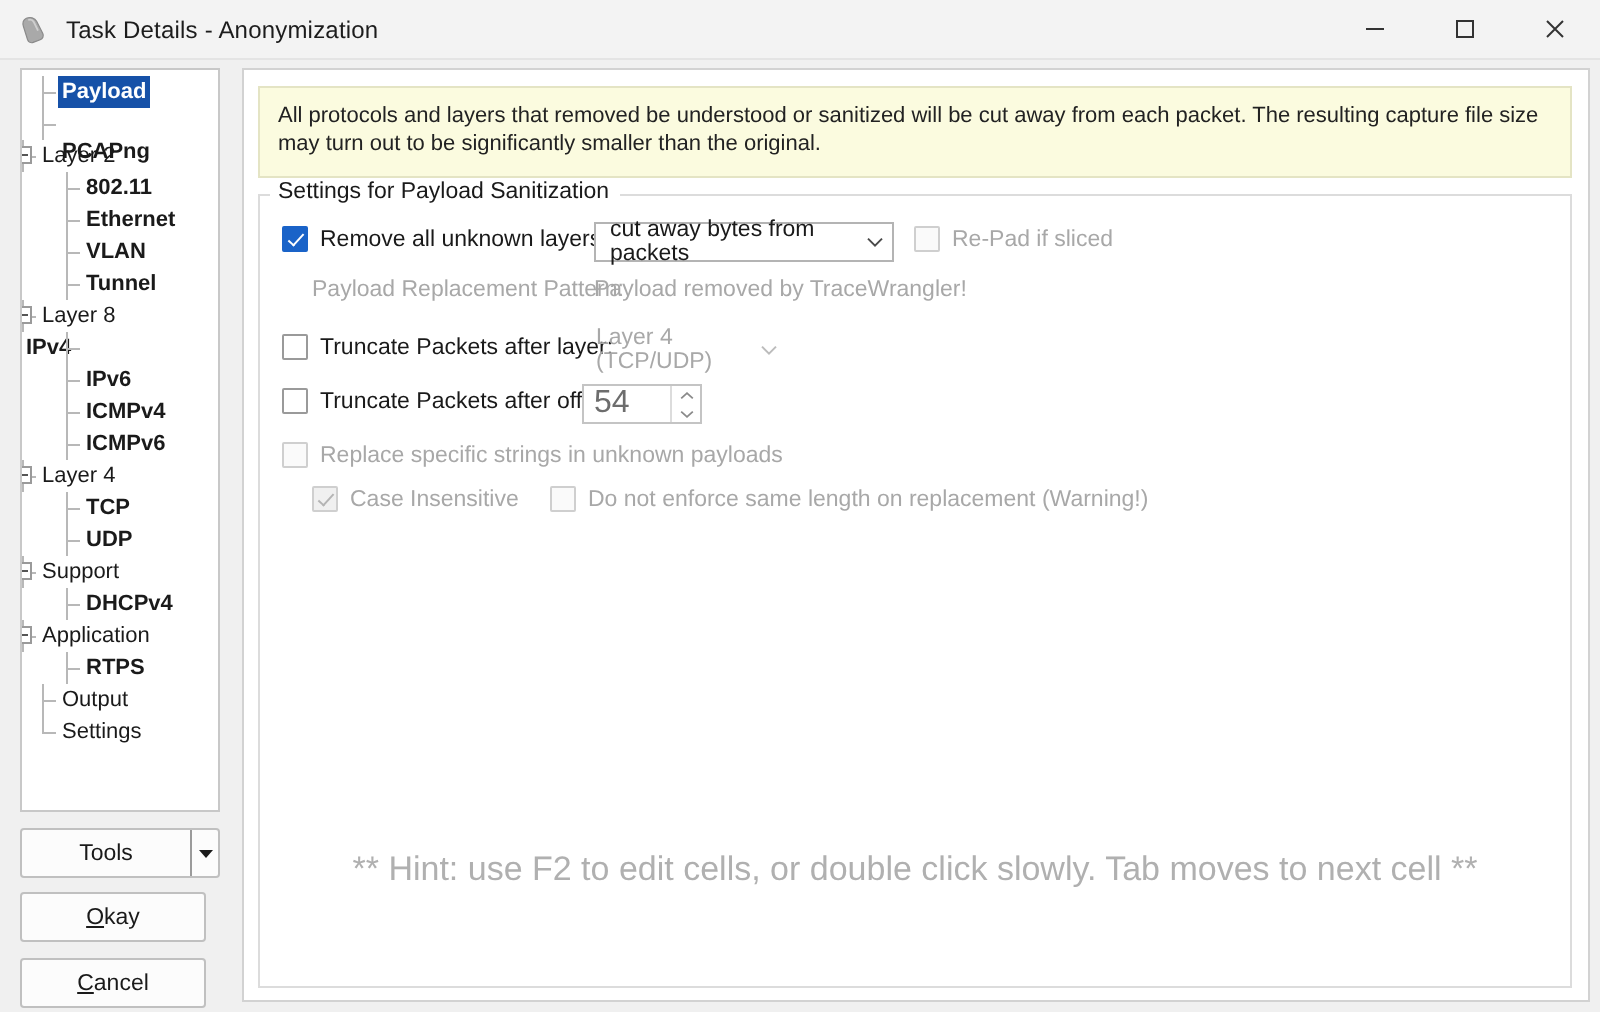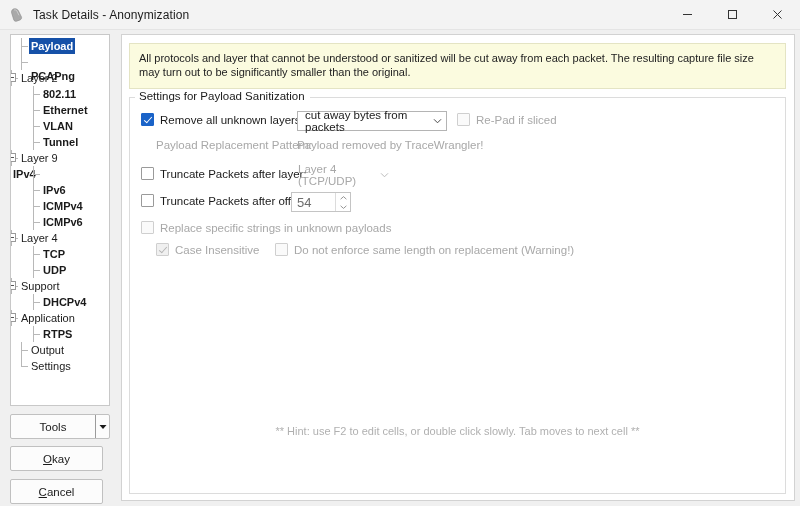--- a/index.html
+++ b/index.html
@@ -248,21 +248,21 @@
   }
   .combo.flat .ctext { color: #a8a8a8; }
 
   .spin {
     height: 20px;
     width: 60px;
     border: 1px solid #c4c4c4;
     background: #fff;
     display: flex;
     align-items: center;
-    font-size: 13px;
+    font-size: 16px;
     padding-left: 5px;
     position: relative;
     color: #6d6d6d;
   }
   .spin .spinbtns {
     position: absolute;
     right: 0; top: 0; bottom: 0;
     width: 15px;
     border-left: 1px solid #dcdcdc;
     display: flex; flex-direction: column;
@@ -293,21 +293,21 @@
     line-height: 21px;
     white-space: nowrap;
     overflow: hidden;
   }
   .th + .th { border-left: 1px solid #e6e6e6; }
   #hint {
     position: absolute;
     left: 0; right: 0;
     top: 328px;
     text-align: center;
-    font-size: 11px;
+    font-size: 17px;
     color: #b0b0b0;
   }
 </style>
 </head>
 <body>
 
 <div id="window">
 
   <div id="titlebar">
     <div id="title-icon">
@@ -373,21 +373,21 @@
           </div>
           <div class="tnode bold">
             <span class="hline" style="left: 22px; top: 8px; width: 7px; height: 1px;"></span>
             <span class="vline" style="left: 22px; top: 0px; width: 1px; height: 16px;"></span>
             <span class="tlabel" style="margin-left: 30px;">Tunnel</span>
           </div>
           <div class="tnode">
             <span class="hline" style="left: 0px; top: 8px; width: 7px; height: 1px;"></span>
             <span class="vline" style="left: 0px; top: 0px; width: 1px; height: 16px;"></span>
             <span class="expander" style="left: -4px;"></span>
-            <span class="tlabel" style="margin-left: 8px;">Layer 9</span>
+            <span class="tlabel" style="margin-left: 8px;">Layer 8</span>
           </div>
           <div class="tnode bold">
             <span class="hline" style="left: 22px; top: 8px; width: 7px; height: 1px;"></span>
             <span class="vline" style="left: 22px; top: 0px; width: 1px; height: 16px;"></span>
             <span class="tlabel" style="">IPv4</span>
           </div>
           <div class="tnode bold">
             <span class="hline" style="left: 22px; top: 8px; width: 7px; height: 1px;"></span>
             <span class="vline" style="left: 22px; top: 0px; width: 1px; height: 16px;"></span>
             <span class="tlabel" style="margin-left: 30px;">IPv6</span>
@@ -464,21 +464,21 @@
     <div class="btn" id="cancel-btn">
       <span><span class="accel">C</span><span>ancel</span></span>
     </div>
     <div class="btn" id="okay-btn">
       <span><span class="accel">O</span><span>kay</span></span>
     </div>
 
     <div id="main-panel">
 
       <div id="info-box">
-        <span>All protocols and layer that cannot be understood or sanitized will be cut away from each packet. The resulting capture file size may turn out to be significantly smaller than the original.</span>
+        <span>All protocols and layers that removed be understood or sanitized will be cut away from each packet. The resulting capture file size may turn out to be significantly smaller than the original.</span>
       </div>
 
       <div id="groupbox">
         <div id="gb-line-left"></div>
         <div id="gb-line-right"></div>
         <div id="gb-legend">Settings for Payload Sanitization</div>
 
         <div class="row" style="left:11px; top:16px;">
           <span class="cb checked"></span>
           <span class="lbl">Remove all unknown layers and</span>

